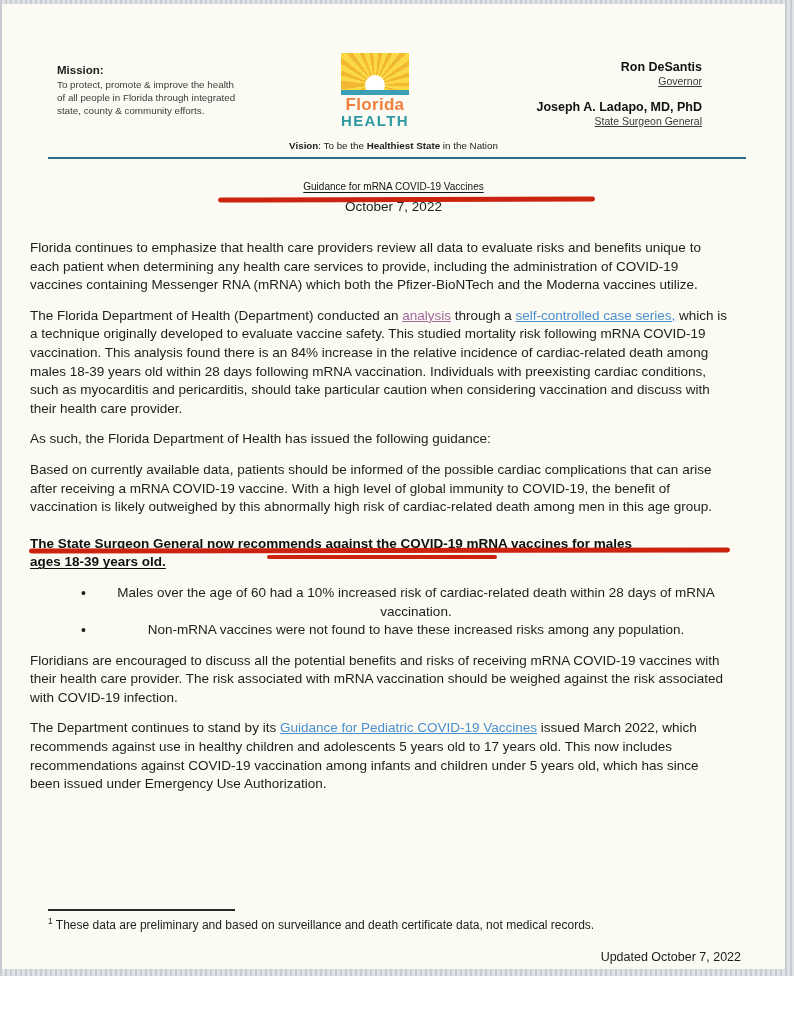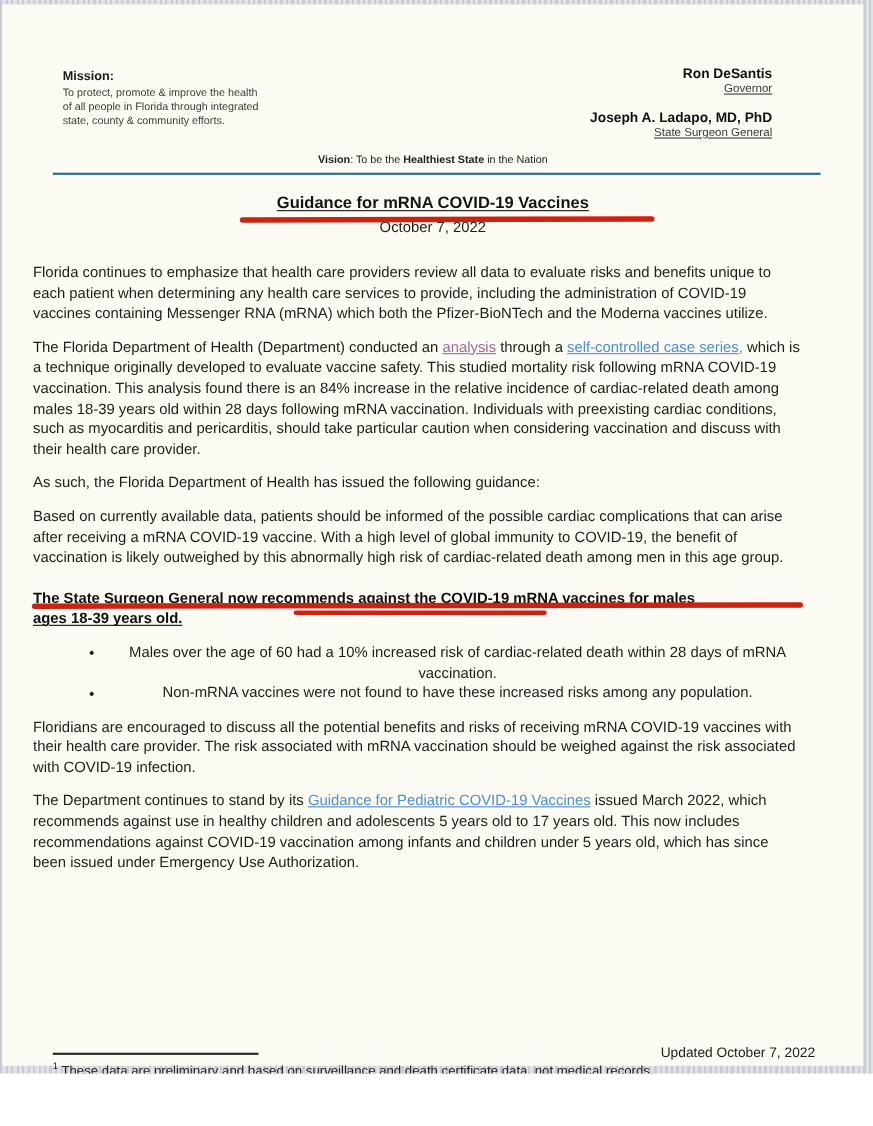--- a/index.html
+++ b/index.html
@@ -46,21 +46,21 @@
 
   .vision { position: absolute; top: 136px; left: 0; right: 0; text-align: center; font-size: 9.8px; color: #222; }
   .vision b { font-weight: bold; }
 
   .header-rule { position: absolute; top: 153px; left: 46px; width: 698px; height: 2px; background: #24708e; }
 
   
   .title-block { position: absolute; top: 172px; left: 0; right: 0; text-align: center; }
   .doc-title {
     display: inline-block;
-    font-size: 15px; font-weight: bold; color: #141414;
+    font-size: 10px; font-weight: normal; color: #141414;
     text-decoration: underline;
     text-underline-offset: 2px;
   }
   .title-stroke {
     position: absolute; left: 216px; top: 21px; width: 377px; height: 5px;
     background: #cc2310; border-radius: 3px; transform: rotate(-0.15deg);
   }
   .doc-date { font-size: 13.5px; color: #1d1d1d; margin-top: 5px; }
 
   
@@ -93,38 +93,47 @@
 
   ul.bullets { list-style: none; margin: 4px 0 12px 0; text-align: center; }
   ul.bullets li { position: relative; padding-left: 74px; }
   ul.bullets li::before {
     content: "\2022";
     position: absolute; left: 51px; top: 0;
     font-size: 14px;
   }
 
   
-  .footnote { position: absolute; top: 905px; left: 46px; width: 698px; margin-top: 48px; }
+  .footnote { position: absolute; top: 905px; left: 46px; width: 698px; }
   .footnote-rule { width: 187px; height: 2px; background: #2a2a2a; margin-bottom: 7px; }
   .footnote-text { font-size: 12px; color: #222; }
   .footnote-text sup { font-size: 8.5px; }
 
   .page-footer { position: absolute; top: 946px; right: 44px; font-size: 12.5px; color: #1c1c1c; }
 </style>
 </head>
 <body>
 
 <div class="frame">
   <div class="page">
 
     <div class="mission">
       <div class="mission-label">Mission:</div>
       <div class="mission-text">To protect, promote &amp; improve the health of all people in Florida through integrated state, county &amp; community efforts.</div>
     </div>
 
+    <div class="logo">
+      <div class="emblem">
+        <div class="rays"></div>
+        <div class="sun"></div>
+        <div class="band"></div>
+      </div>
+      <div class="logo-florida">Florida</div>
+      <div class="logo-health">HEALTH</div>
+    </div>
 
     <div class="officials">
       <div class="official">
         <div class="name">Ron DeSantis</div>
         <div class="role">Governor</div>
       </div>
       <div class="official">
         <div class="name">Joseph A. Ladapo, MD, PhD</div>
         <div class="role">State Surgeon General</div>
       </div>

